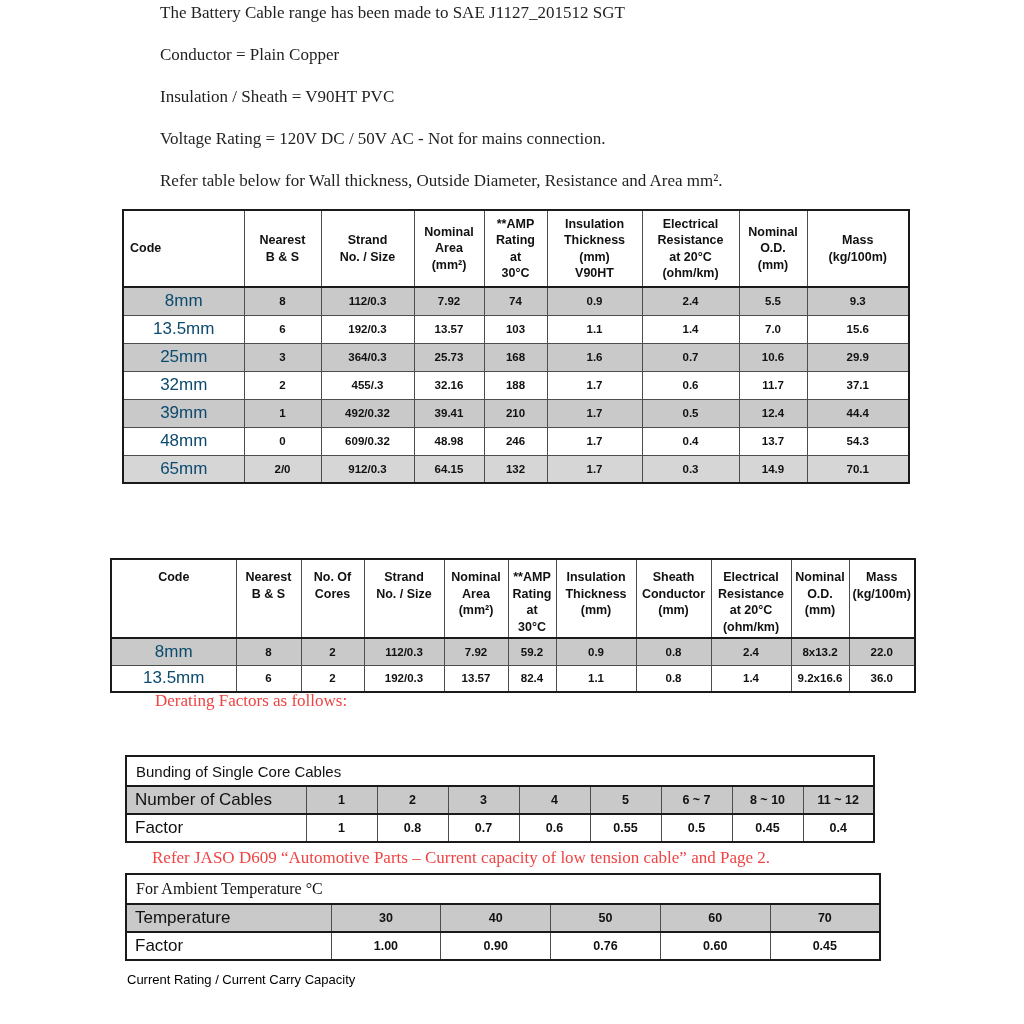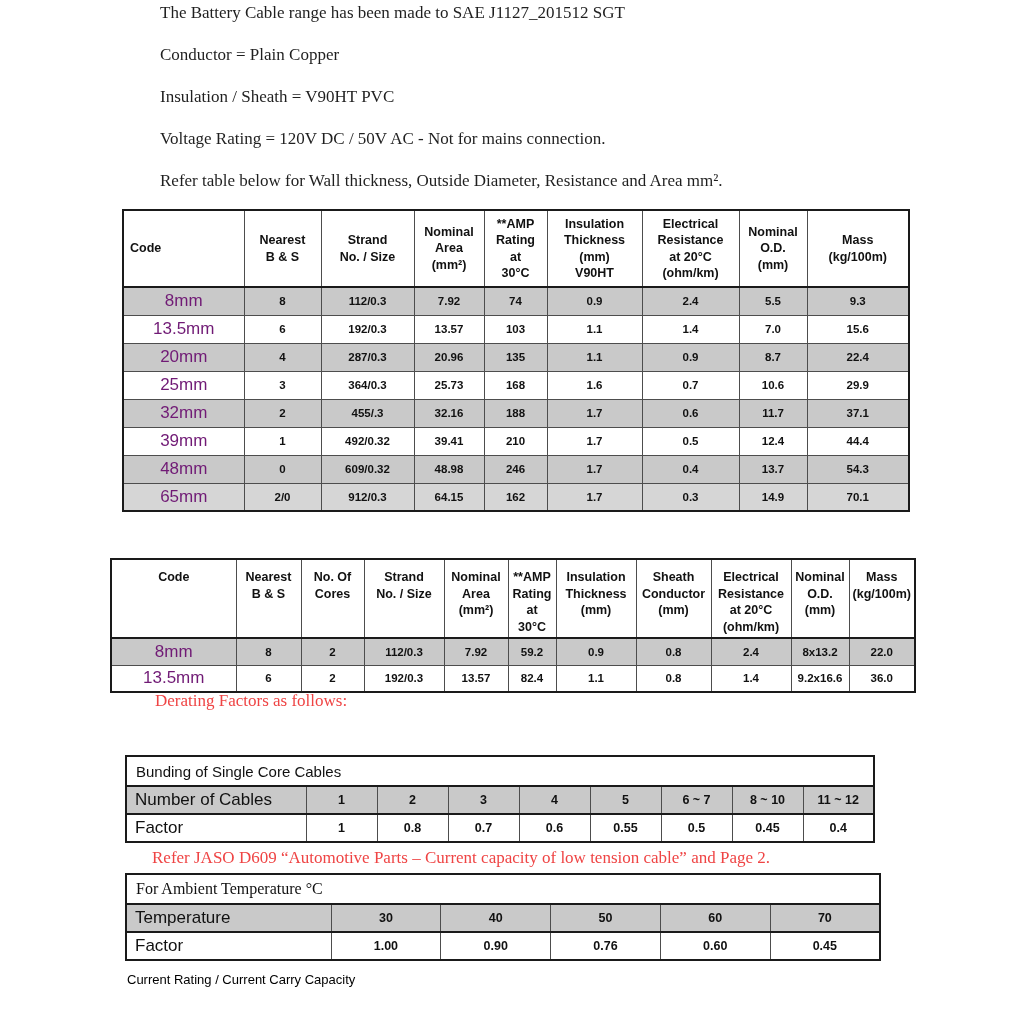--- a/index.html
+++ b/index.html
@@ -38,21 +38,21 @@
     font-size: 12.5px; font-weight: bold; line-height: 1.32;
     white-space: pre-line; border-bottom: 2px solid var(--border-dark, #1a1a1a);
     padding: 2px 1px;
   }
 
   
   .t1 { left: 122px; top: 209px; width: 786px; }
   .t1 .header-row { height: 77px; }
   .t1 tbody tr { height: 28px; }
   .t1 tbody td, .t2 tbody td { font-size: 11.5px; font-weight: bold; }
-  .t1 tbody td:first-child, .t2 tbody td:first-child { font-size: 17px; font-weight: normal; color: #701a75; }
+  .t1 tbody td:first-child, .t2 tbody td:first-child { font-size: 17px; font-weight: normal; color: #0c4a6e; }
   .t1 tbody tr:nth-child(odd) td { background: var(--row-shade, #c9c9c9); }
   .t1 tbody tr:last-child td { background: var(--row-shade-light, #d6d6d6); }
   .t1 .header-row th:first-child { text-align: left; padding-left: 6px; }
 
   
   .t2 { left: 110px; top: 558px; width: 804px; }
   .t2 .header-row { height: 74px; }
   .t2 .header-row th { vertical-align: top; padding-top: 9px; }
   .t2 tbody tr { height: 27px; }
   .t2 tbody tr:first-child td { background: var(--row-shade, #c9c9c9); }
@@ -148,31 +148,20 @@
           <td>6</td>
           <td>192/0.3</td>
           <td>13.57</td>
           <td>103</td>
           <td>1.1</td>
           <td>1.4</td>
           <td>7.0</td>
           <td>15.6</td>
         </tr>
         <tr>
-          <td>20mm</td>
-          <td>4</td>
-          <td>287/0.3</td>
-          <td>20.96</td>
-          <td>135</td>
-          <td>1.1</td>
-          <td>0.9</td>
-          <td>8.7</td>
-          <td>22.4</td>
-        </tr>
-        <tr>
           <td>25mm</td>
           <td>3</td>
           <td>364/0.3</td>
           <td>25.73</td>
           <td>168</td>
           <td>1.6</td>
           <td>0.7</td>
           <td>10.6</td>
           <td>29.9</td>
         </tr>
@@ -207,21 +196,21 @@
           <td>1.7</td>
           <td>0.4</td>
           <td>13.7</td>
           <td>54.3</td>
         </tr>
         <tr>
           <td>65mm</td>
           <td>2/0</td>
           <td>912/0.3</td>
           <td>64.15</td>
-          <td>162</td>
+          <td>132</td>
           <td>1.7</td>
           <td>0.3</td>
           <td>14.9</td>
           <td>70.1</td>
         </tr>
       </tbody>
     </table>
 
   <table class="t2">
     <colgroup>

